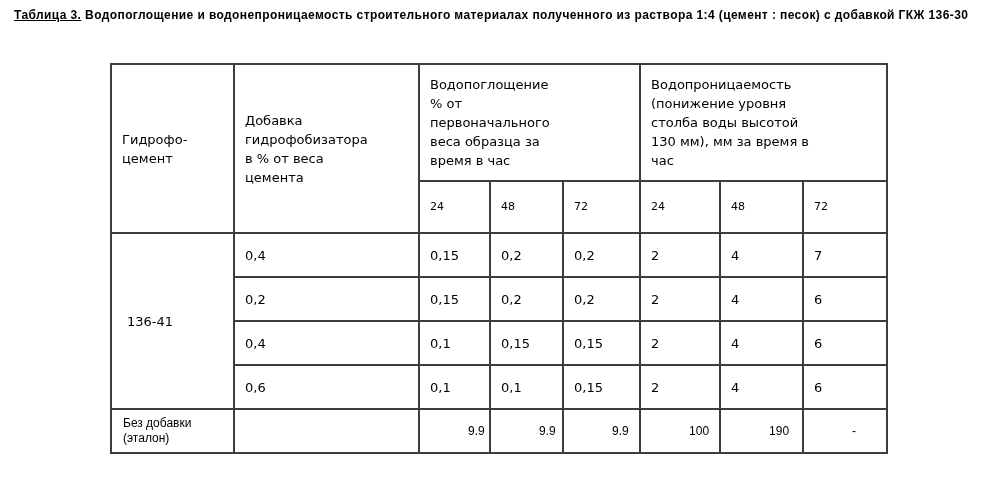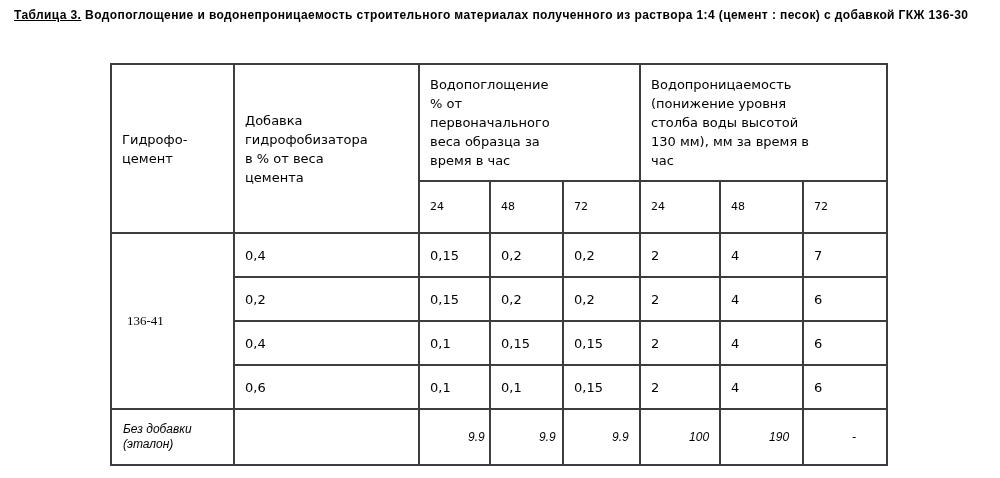--- a/index.html
+++ b/index.html
@@ -60,26 +60,25 @@
     margin-left: 16px;
   }
   .main-table td {
     font-size: 13px;
     text-align: left;
     vertical-align: middle;
     padding: 2px 4px 2px 10px;
   }
   .main-table td.group-cell {
     padding-left: 15px;
-    font-family: Liberation Serif, serif;
   }
   .r-head   { height: 110px; }
   .r-time   { height: 52px; }
   .r-data   { height: 44px; }
-  .r-base   { height: 56px; font-style: italic; }
+  .r-base   { height: 44px; }
   .baseline-row td {
     font-family: "Liberation Sans", sans-serif;
     font-size: 12px;
     padding-left: 48px;
   }
   .baseline-row td.base-label {
     white-space: pre-line;
     line-height: 15px;
     padding-left: 11px;
   }

